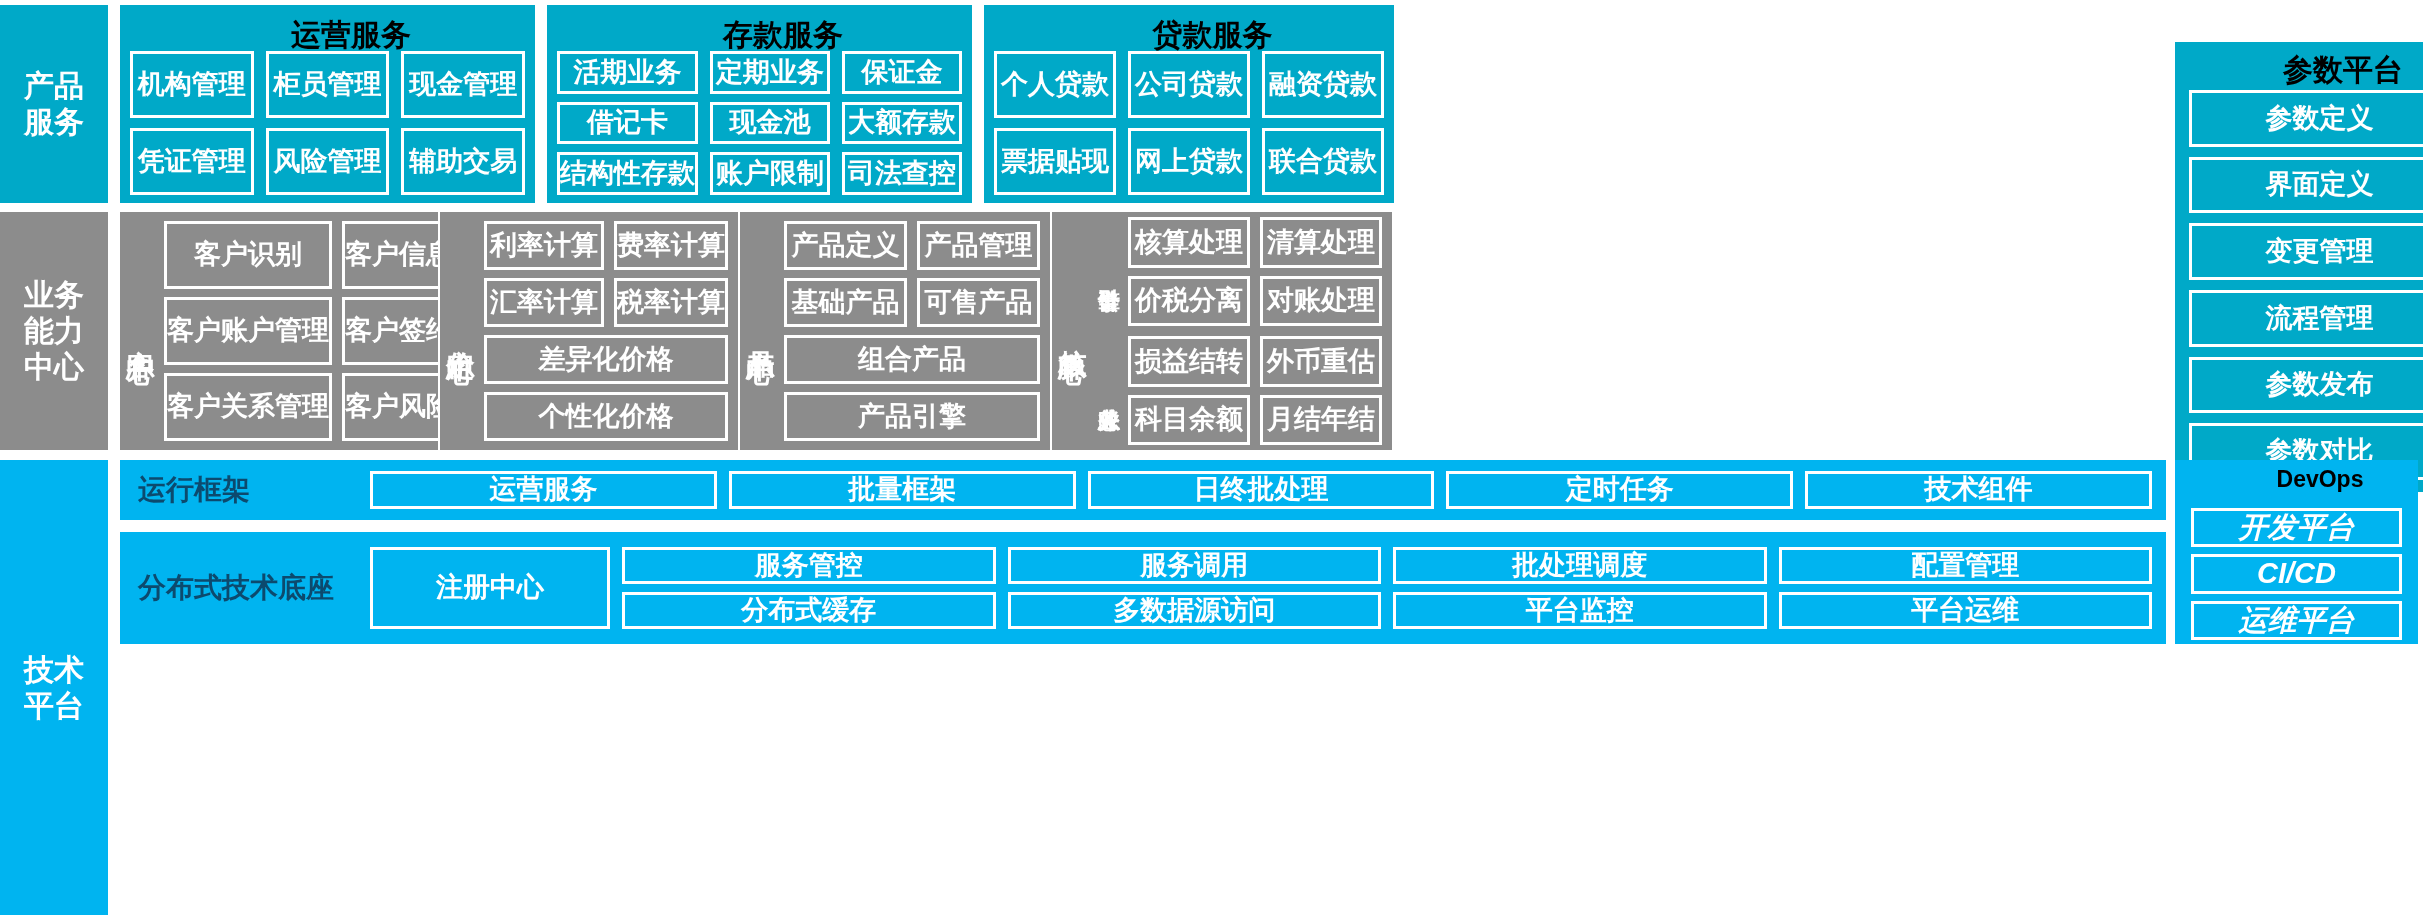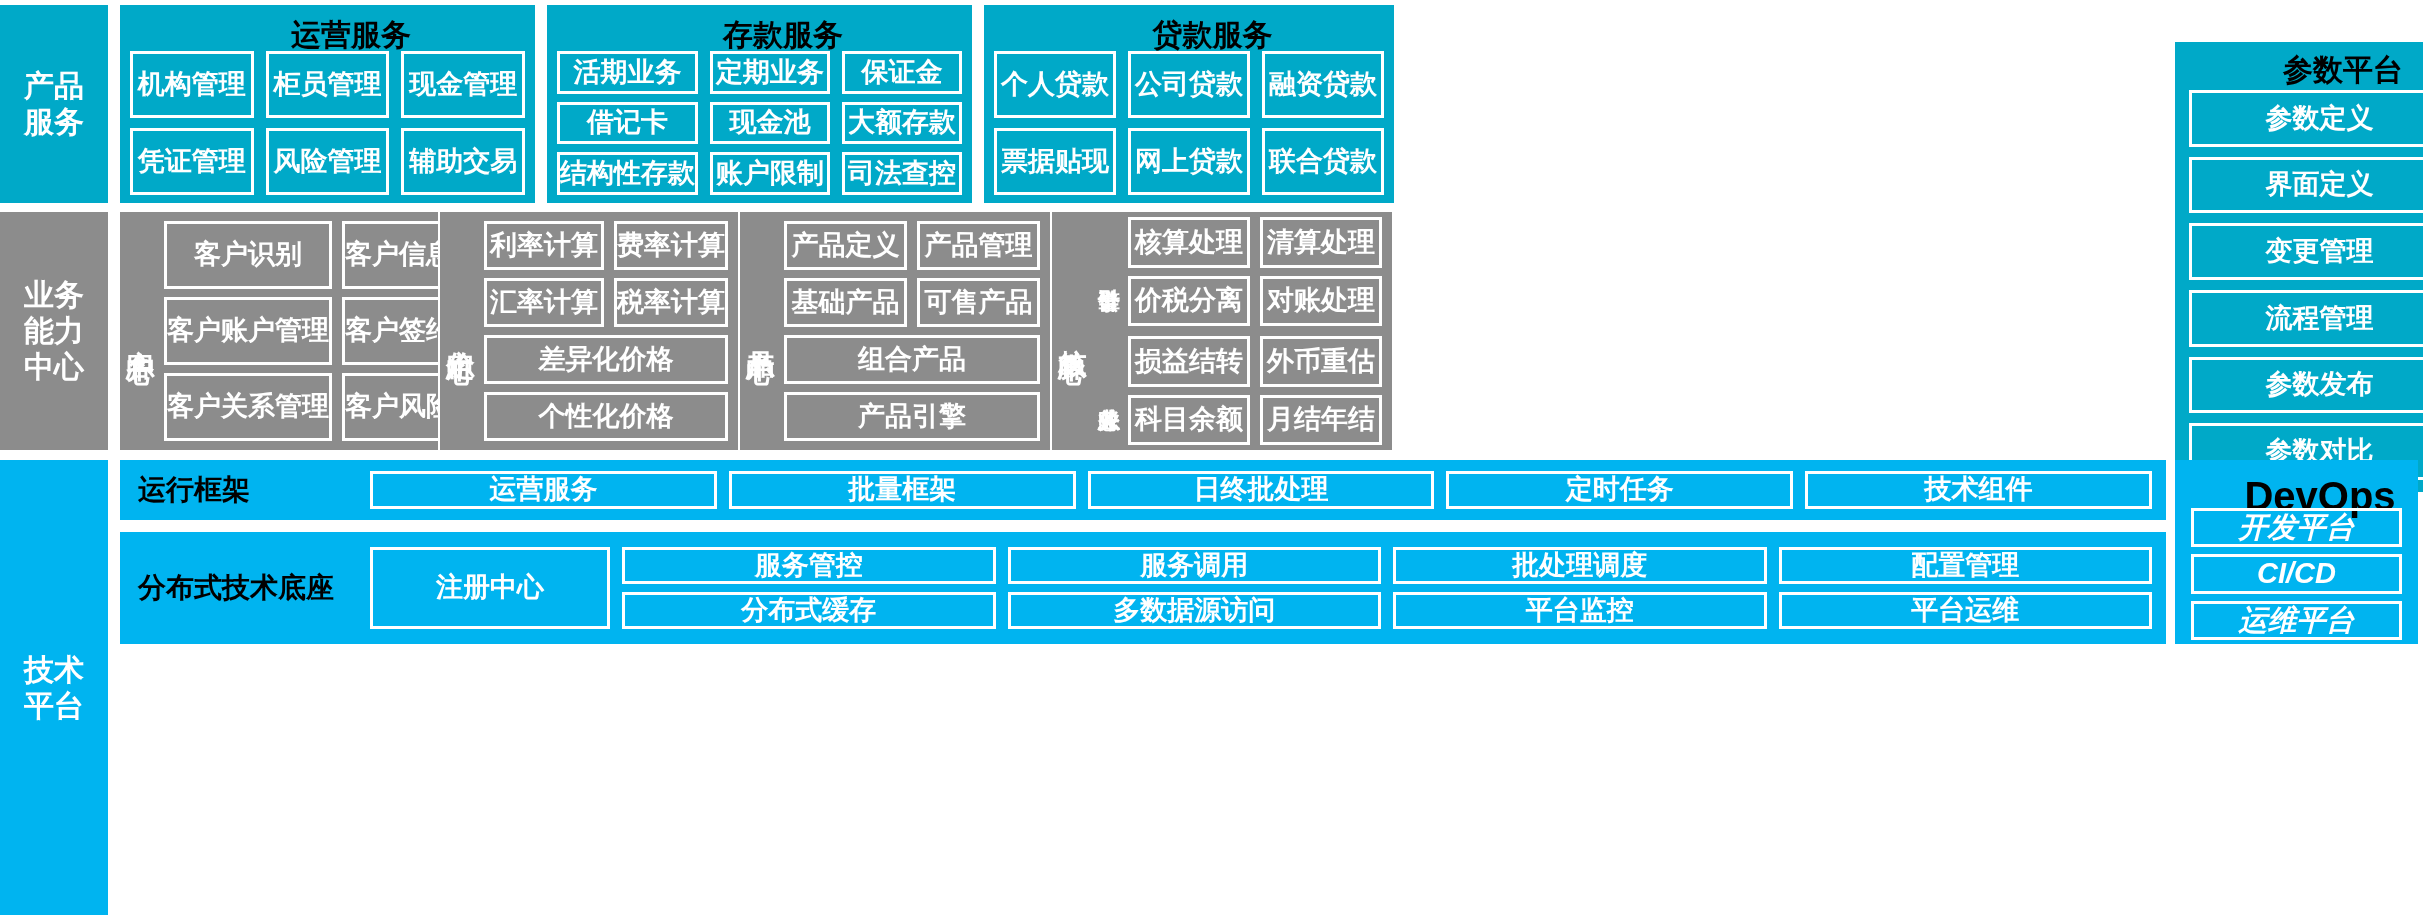--- a/index.html
+++ b/index.html
@@ -106,34 +106,34 @@
   .r3-left {
     position:absolute; left:0; top:0; width:108px; height:455px; background:#00B4F0;
   }
   .tech-band {
     position:absolute; left:120px; width:2046px; background:#00B4F0;
     display:flex; align-items:center;
   }
   .band-run  { top:0;   height:60px; }
   .band-base { top:72px; height:112px; }
   .band-label {
-    color:#000000; font-weight:bold; font-size:28px; white-space:nowrap;
+    color:#0c4a6e; font-weight:bold; font-size:28px; white-space:nowrap;
     flex:0 0 auto; padding:0 20px 0 18px; min-width:250px;
   }
   .band-items { flex:1 1 auto; display:grid; gap:8px 12px; padding-right:14px; }
   .run-items  { grid-template-columns: repeat(5, 1fr); }
   .base-items { grid-template-columns: 240px repeat(4, 1fr); grid-template-rows: repeat(2,1fr); }
   .base-reg   { grid-row: span 2; }
 
   
   .devops {
     position:absolute; left:2175px; top:0; width:243px; height:184px;
     background:#00B4F0;
   }
-  .devops .ptitle { margin-top:14px; font-size:40px; }
+  .devops .ptitle { margin-top:6px; font-size:23px; }
   .devops-list {
     position:absolute; left:16px; right:16px; top:48px; bottom:10px;
     display:grid; grid-template-rows:repeat(3,1fr); gap:7px;
   }
   .devops-list .cell { font-size:29px;font-style:italic; }
 </style>
 </head>
 <body>
 
 <div class="page">

